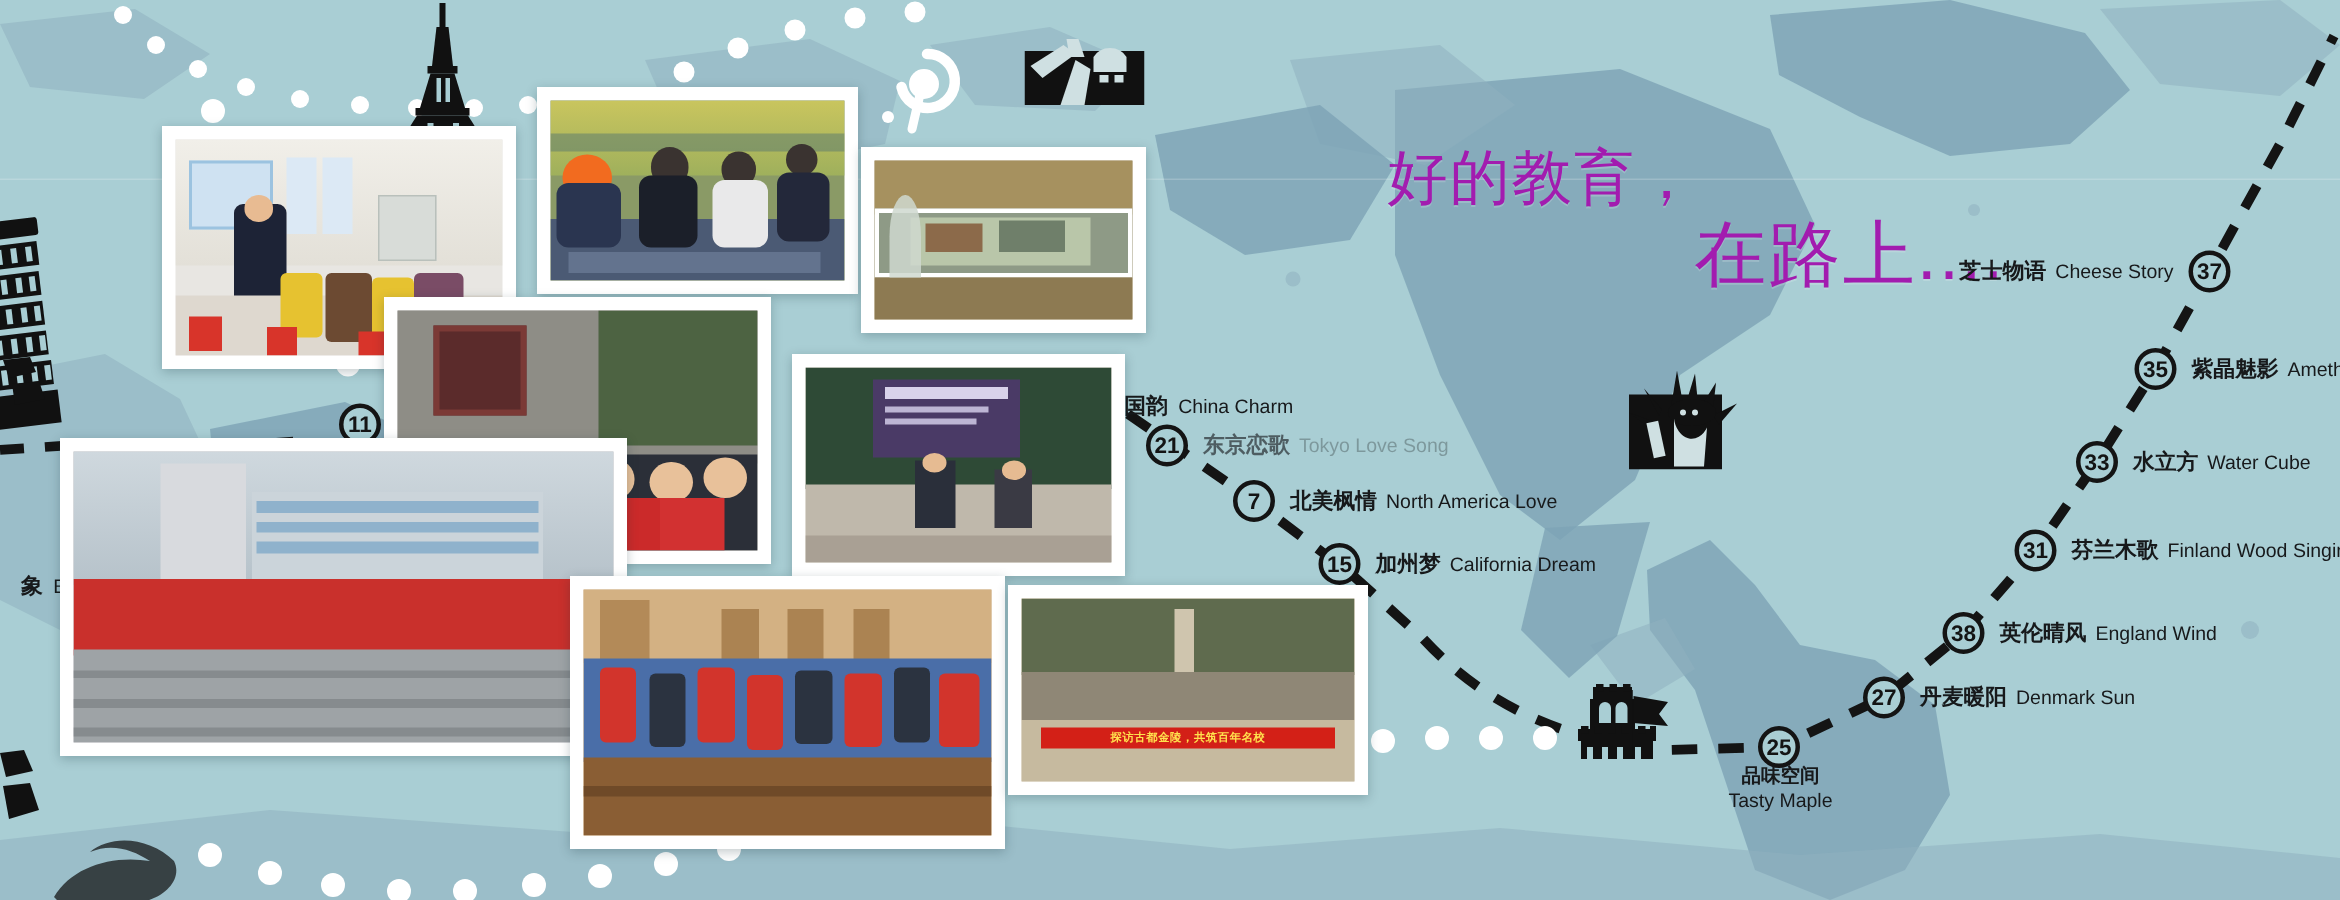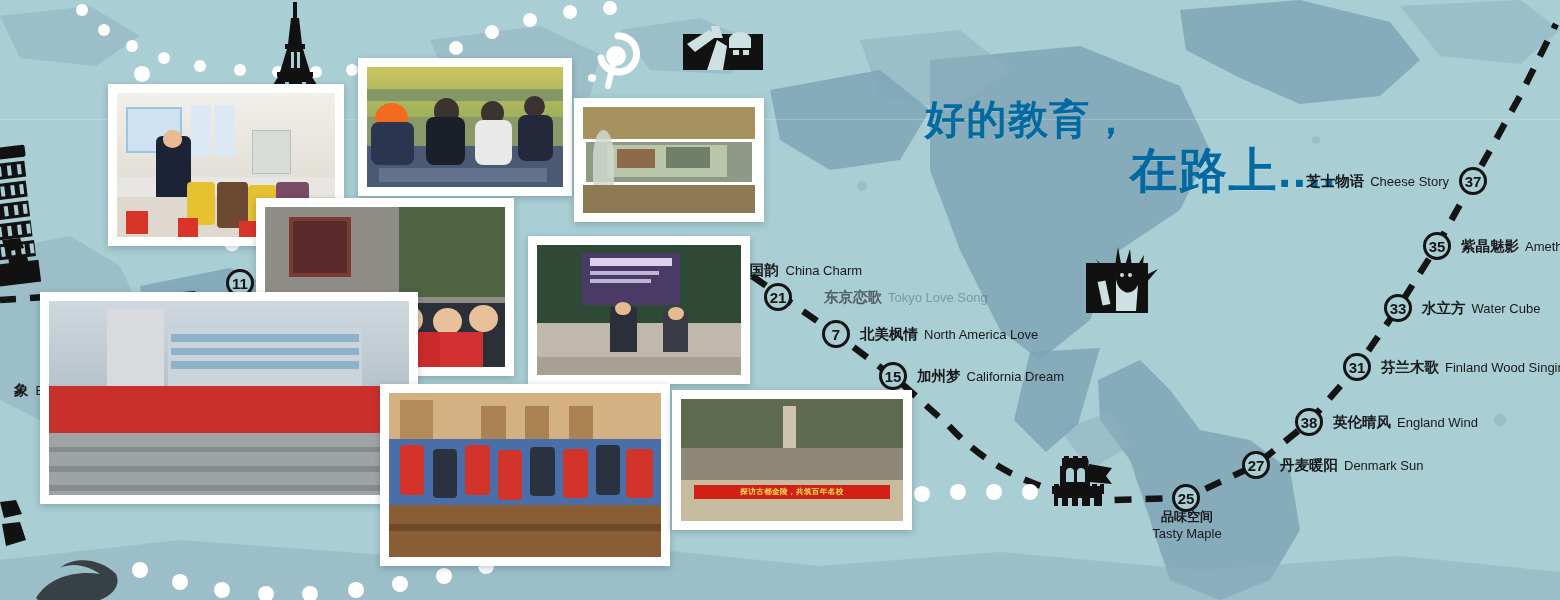--- a/index.html
+++ b/index.html
@@ -14,21 +14,21 @@
 
   
   #map-layer { position:absolute; inset:0; }
   #map-layer svg { width:100%; height:100%; display:block; }
   .landmass { fill:#7ea4b6; opacity:.82; }
   .landmass.soft { fill:#8fb0bf; opacity:.55; }
   .seam { position:absolute; left:0; right:0; height:1px; background:rgba(255,255,255,.20); }
 
   
   #headline { position:absolute; left:925px; top:96px; width:420px;
-              color:#0369a1; font-weight:700; line-height:1.18;
+              color:#a21caf; font-weight:400; line-height:1.18;
               letter-spacing:.09em; text-shadow:0 1px 0 rgba(255,255,255,.18); }
   .hl-1 { font-size:40px; }
   .hl-2 { font-size:48px; text-align:right; padding-right:8px; }
 
   
   #route { position:absolute; inset:0; pointer-events:none; }
   #route path { fill:none; stroke:#141414; stroke-width:6.5;
                 stroke-dasharray:17 14; stroke-linecap:butt; }
 
   
@@ -329,21 +329,21 @@
       <div class="free-label" style="left: 735px; top: 261px;"><span class="cn">中国韵</span><span class="en">China Charm</span></div>
       <div class="free-label" style="left: 14px; top: 381px;"><span class="cn">象</span><span class="en">En</span></div>
     </div>
 
   <div id="stops">
       <div class="stop" style="left: 240px; top: 283px;">
         <div class="bubble">11</div>
       </div>
       <div class="stop" style="left: 778px; top: 297px;">
         <div class="bubble">21</div>
-        <div class="stop-label faded" style="left: 38px; top: 14px; margin-left: 22px;"><span class="cn">东京恋歌</span><span class="en">Tokyo Love Song</span></div>
+        <div class="stop-label faded" style="left: 38px; top: 14px;"><span class="cn">东京恋歌</span><span class="en">Tokyo Love Song</span></div>
       </div>
       <div class="stop" style="left: 836px; top: 334px;">
         <div class="bubble">7</div>
         <div class="stop-label" style="left: 38px; top: 14px;"><span class="cn">北美枫情</span><span class="en">North America Love</span></div>
       </div>
       <div class="stop" style="left: 893px; top: 376px;">
         <div class="bubble">15</div>
         <div class="stop-label" style="left: 38px; top: 14px;"><span class="cn">加州梦</span><span class="en">California Dream</span></div>
       </div>
       <div class="stop" style="left: 897px; top: 426px;">

